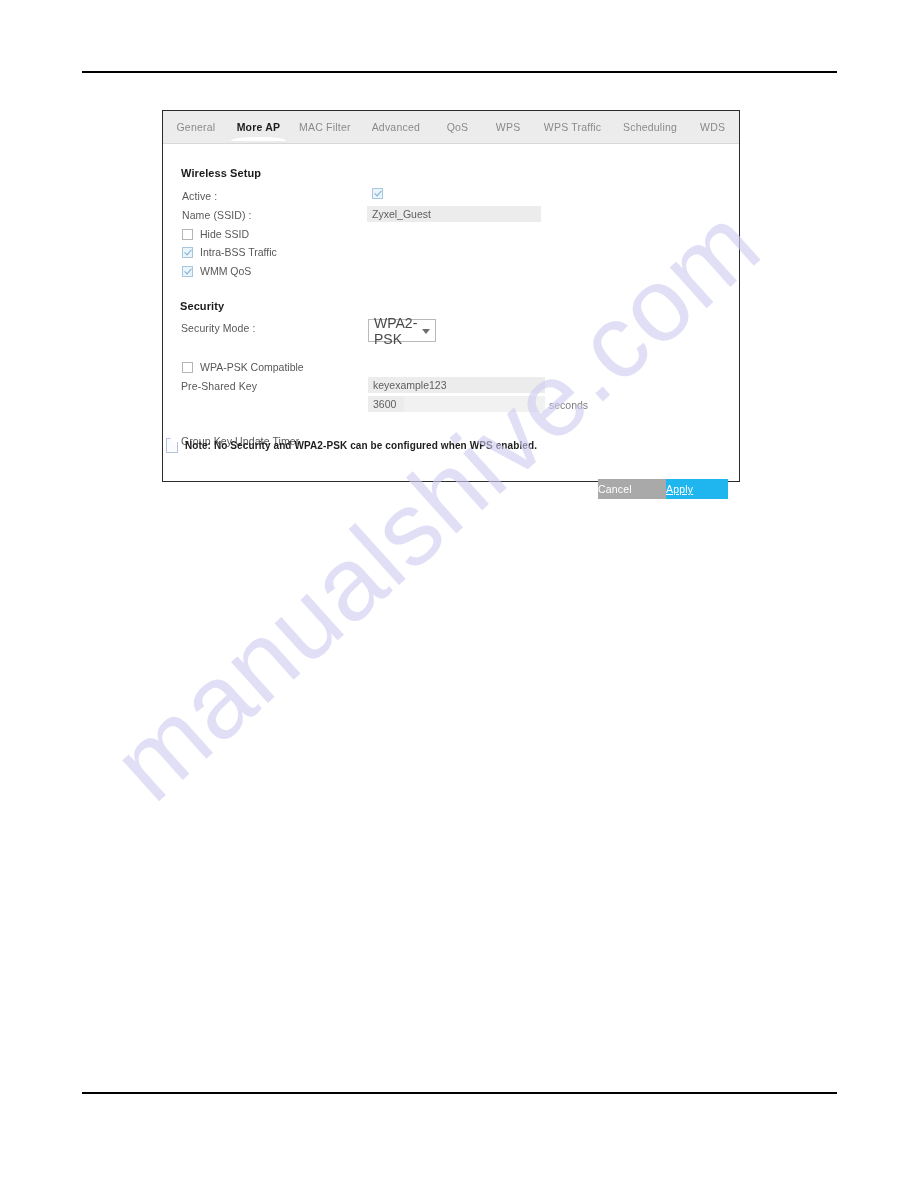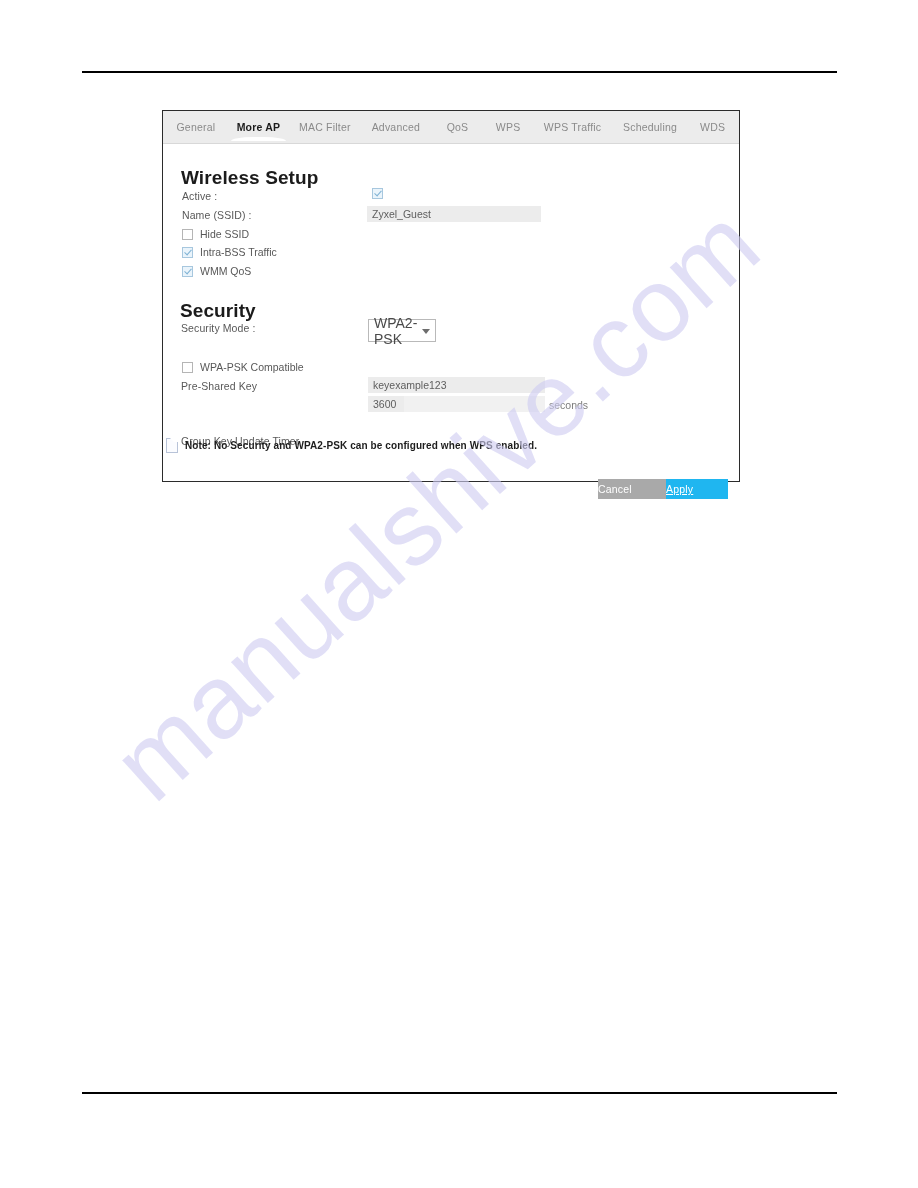--- a/index.html
+++ b/index.html
@@ -104,21 +104,21 @@
 
   
   .panel-body {
     position: relative;
     padding: 0;
     height: 346px;
   }
 
   .section-title {
     position: absolute;
-    font-size: 19px;
+    font-size: 11px;
     font-weight: bold;
     color: #1b1b1b;
     letter-spacing: .1px;
   }
 
   .field-label {
     position: absolute;
     font-size: 10.5px;
     color: #585858;
     letter-spacing: .1px;

